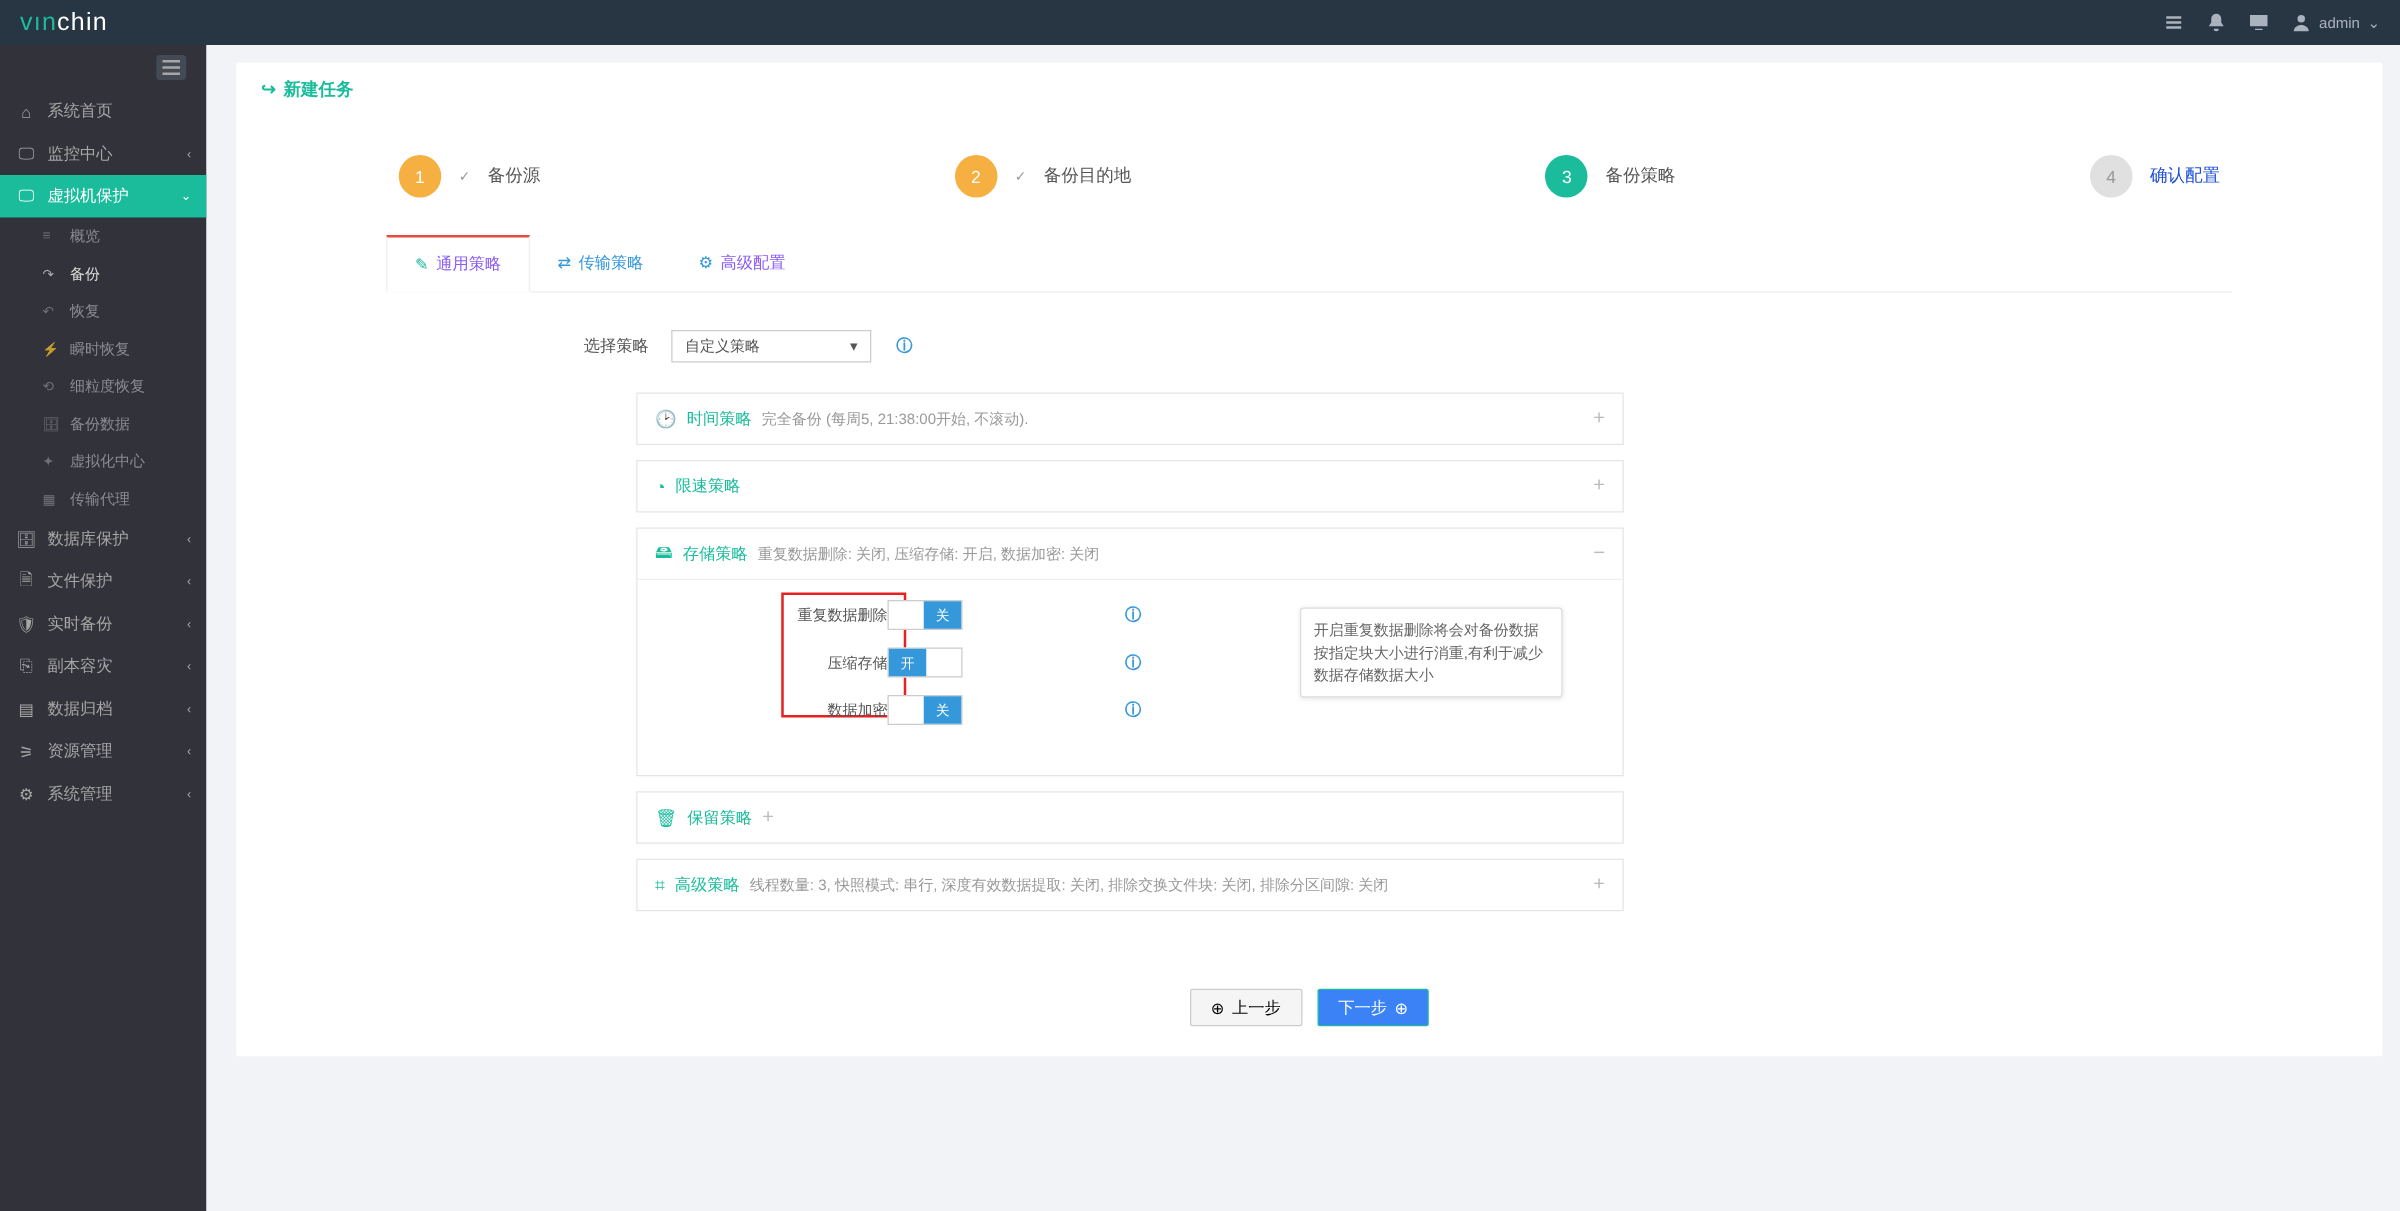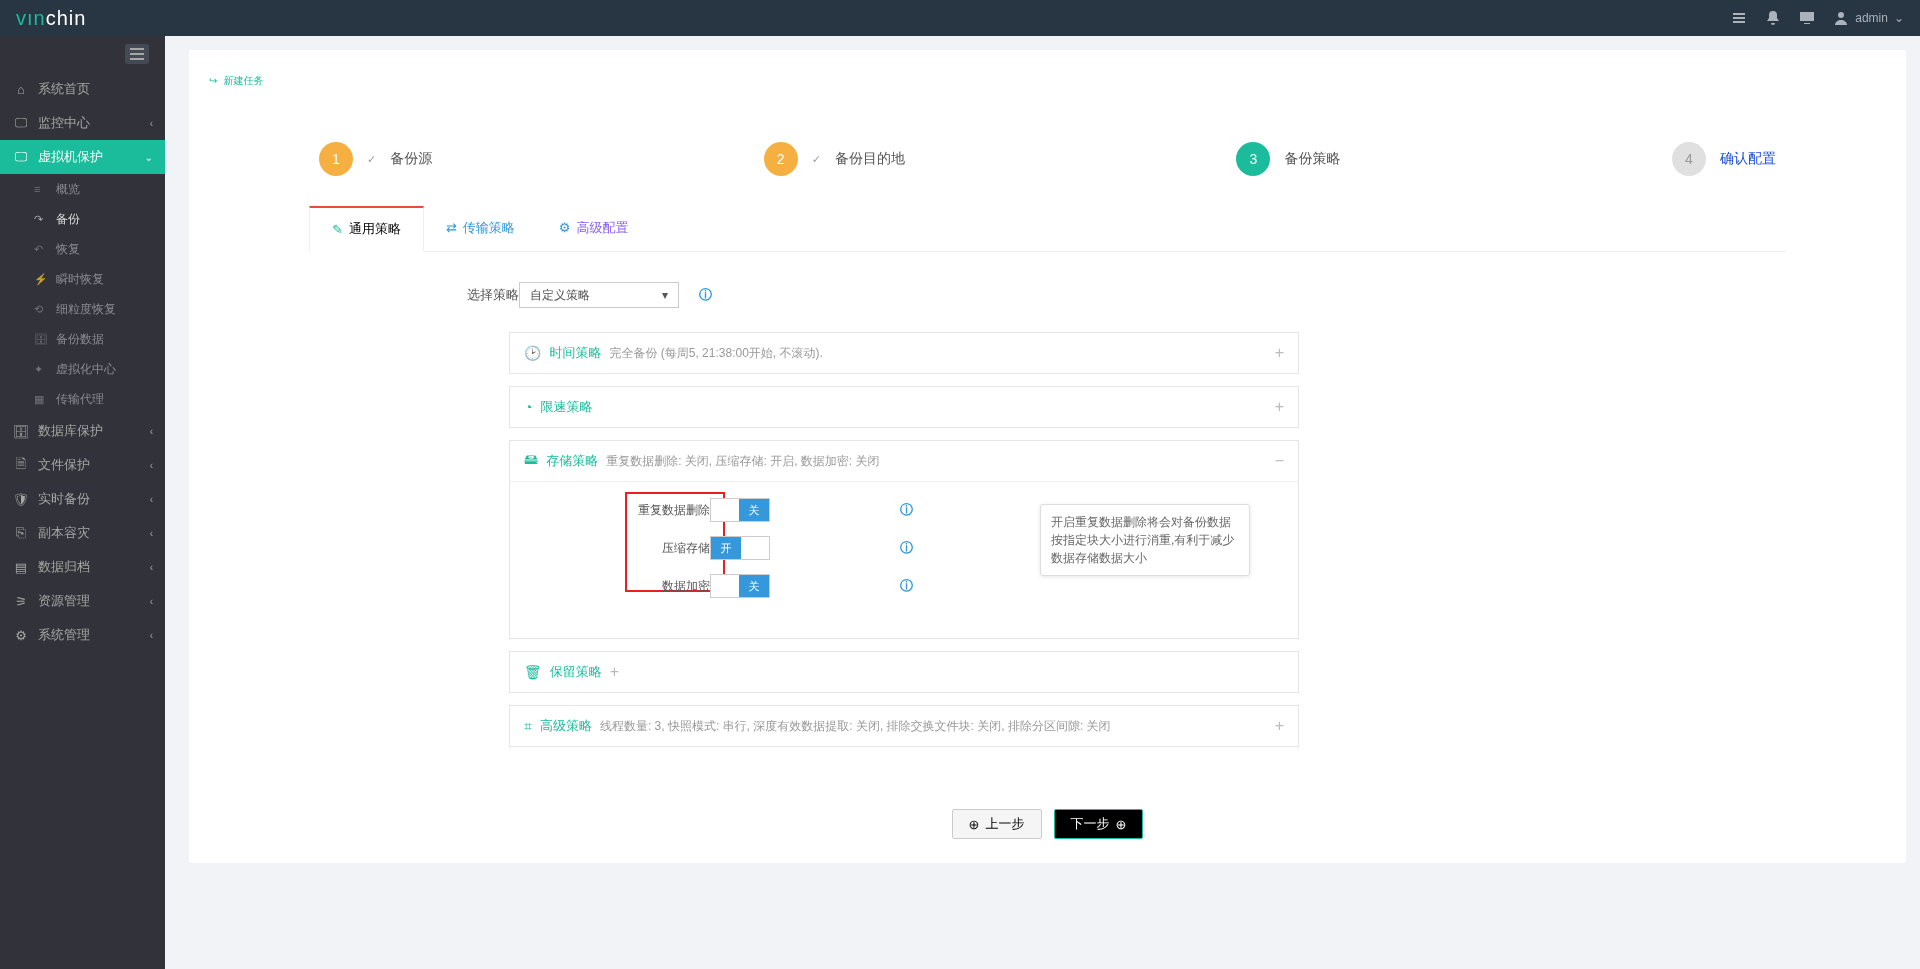--- a/index.html
+++ b/index.html
@@ -20,41 +20,41 @@
 .nav-item.active { background: #1abc9c; color: #fff; }
 .nav-item.active::after { content: ''; position: absolute; right: -8px; top: 50%; transform: translateY(-50%); border: 8px solid transparent; border-left-color: #1abc9c; }
 .nav-item .chev { position: absolute; right: 12px; font-size: 10px; }
 .nav-icon { width: 14px; margin-right: 10px; display: inline-flex; justify-content: center; }
 .sub-item { height: 30px; display: flex; align-items: center; padding-left: 34px; font-size: 12px; color: #8a8a92; cursor: pointer; }
 .sub-item.active { color: #ddd; }
 .sub-icon { width: 14px; margin-right: 8px; font-size: 11px; opacity: 0.7; }
 
 .main { flex: 1; padding: 14px 14px 0 24px; }
 .panel { background: #fff; border-radius: 2px; }
-.panel-header { padding: 24px 20px; border-bottom: 0; color: #1abc9c; font-size: 10px; }
+.panel-header { padding: 13px 20px; border-bottom: 0; color: #1abc9c; font-size: 14px; font-weight: bold; }
 .panel-header .arrow { margin-right: 6px; }
 .panel-body { padding: 10px 120px 30px 120px; }
 
 .steps { display: flex; justify-content: space-between; padding: 20px 10px 30px 10px; }
 .step { display: flex; align-items: center; gap: 14px; }
 .step-num { width: 34px; height: 34px; border-radius: 50%; display: flex; align-items: center; justify-content: center; color: #fff; font-size: 14px; }
 .step-num.done { background: #f5b041; }
 .step-num.current { background: #1abc9c; }
 .step-num.todo { background: #e0e0e0; color: #999; }
 .step-check { color: #999; font-size: 11px; }
 .step-label { font-size: 14px; color: #555; }
 .step-label.muted { color: #1d4ed8; }
 
 .tabs { display: flex; border-bottom: 1px solid #eee; }
 .tab { padding: 12px 22px; font-size: 13px; color: #999; cursor: pointer; display: flex; align-items: center; gap: 6px; border-bottom: 2px solid transparent; }
 .tab.active { color: #1abc9c; border-top: 2px solid #e74c3c; border-left: 1px solid #eee; border-right: 1px solid #eee; border-bottom: 2px solid #fff; margin-bottom: -1px; }
 
 .form-area { padding: 30px 0 0 130px; }
 .form-row { display: flex; align-items: center; margin-bottom: 24px; }
-.form-label { width: 80px; text-align: right; font-size: 13px; color: #555; }
+.form-label { width: 80px; text-align: right; margin-right: 18px; font-size: 13px; color: #555; }
 .select-box { width: 160px; height: 26px; border: 1px solid #ccc; background: #fff; padding: 0 10px; display: flex; align-items: center; justify-content: space-between; font-size: 12px; cursor: pointer; }
 .info-icon { color: #3498db; margin-left: 20px; cursor: pointer; font-size: 13px; font-weight: bold; }
 
 .accordions { margin-left: 70px; width: 790px; }
 .acc { border: 1px solid #e5e5e5; margin-bottom: 12px; background: #fff; }
 .acc-head { height: 40px; display: flex; align-items: center; padding: 0 14px; cursor: pointer; font-size: 13px; }
 .acc-icon { color: #1abc9c; margin-right: 8px; font-size: 14px; }
 .acc-title { color: #1abc9c; margin-right: 8px; }
 .acc-desc { color: #999; font-size: 12px; flex: 1; }
 .acc-toggle { color: #bbb; font-size: 16px; font-weight: 300; }
@@ -66,21 +66,21 @@
 .switch { width: 60px; height: 24px; border: 1px solid #ccc; background: #fff; position: relative; cursor: pointer; }
 .switch-handle { position: absolute; top: 0; width: 30px; height: 22px; display: flex; align-items: center; justify-content: center; font-size: 11px; color: #fff; }
 .switch.off .switch-handle { right: 0; background: #3498db; }
 .switch.on .switch-handle { left: 0; background: #3498db; }
 .toggle-info { margin-left: 130px; color: #3498db; cursor: pointer; font-size: 13px; font-weight: bold; }
 
 .tooltip-box { position: absolute; left: 430px; top: 6px; width: 210px; background: #fff; border: 1px solid #ddd; border-radius: 3px; padding: 8px 10px; font-size: 12px; color: #666; box-shadow: 0 1px 4px rgba(0,0,0,0.1); line-height: 1.5; }
 
 .footer-btns { display: flex; justify-content: center; gap: 12px; padding: 20px 0 24px 0; }
 .btn { height: 30px; padding: 0 16px; border: 1px solid #ccc; background: #f5f5f5; display: flex; align-items: center; gap: 6px; font-size: 13px; cursor: pointer; border-radius: 2px; }
-.btn.primary { background: #000000; color: #fff; border-color: #1abc9c; }
+.btn.primary { background: #3b82f6; color: #fff; border-color: #1abc9c; }
 </style>
 </head>
 <body>
 
 <div class="header">
   <div class="logo">
     <span class="teal">vın</span><span>chin</span>
   </div>
   <div class="header-right">
     <svg class="header-icon" viewBox="0 0 16 16">
@@ -220,21 +220,21 @@
             </div>
             <div class="step">
               <div class="step-num todo">4</div>
               <span class="step-label muted">确认配置</span>
             </div>
           </div>
 
         <div class="tabs" id="tabs">
             <div class="tab active">
               <span style="color:#1abc9c">✎</span>
-              <span style="color:#000000">通用策略</span>
+              <span style="color:#8b5cf6">通用策略</span>
             </div>
             <div class="tab">
               <span style="color:#3498db">⇄</span>
               <span style="color:#3498db">传输策略</span>
             </div>
             <div class="tab">
               <span style="color:#3498db">⚙</span>
               <span style="color:#8b5cf6">高级配置</span>
             </div>
           </div>

